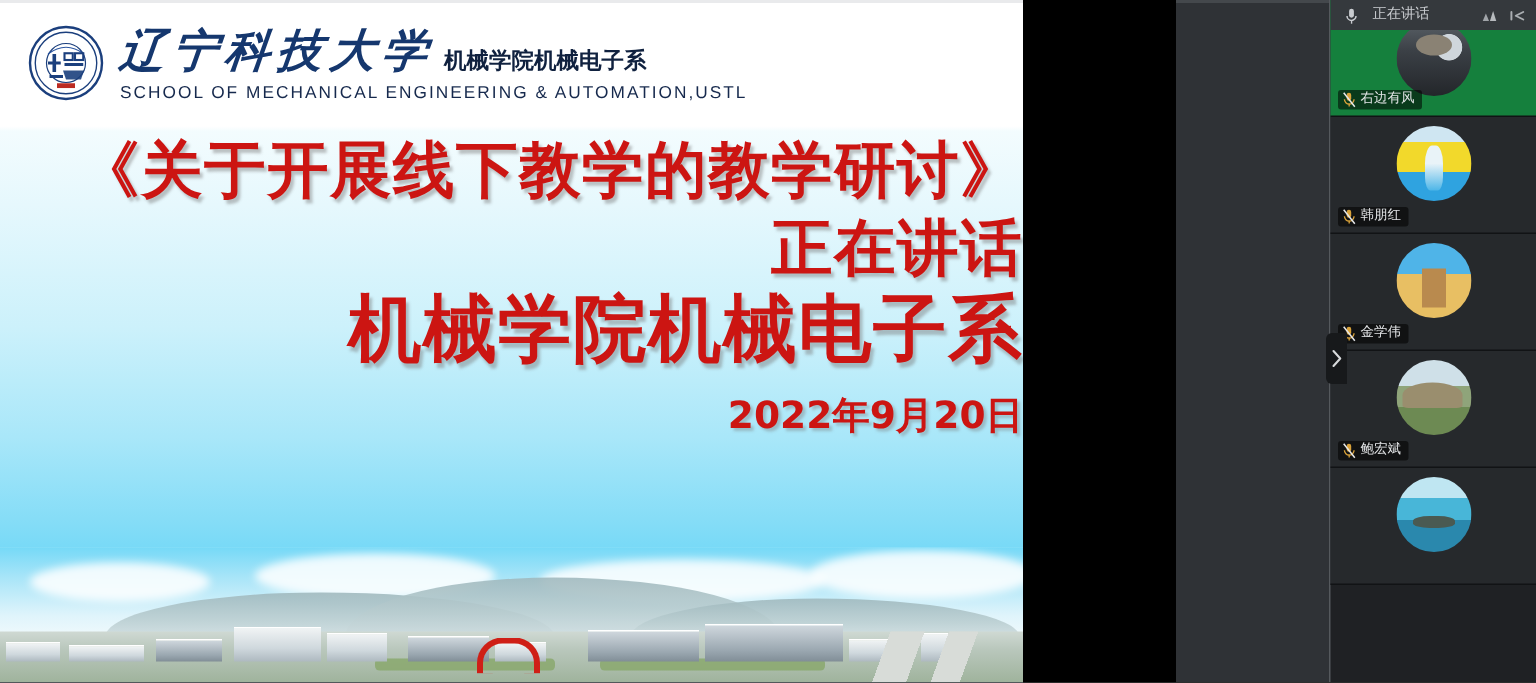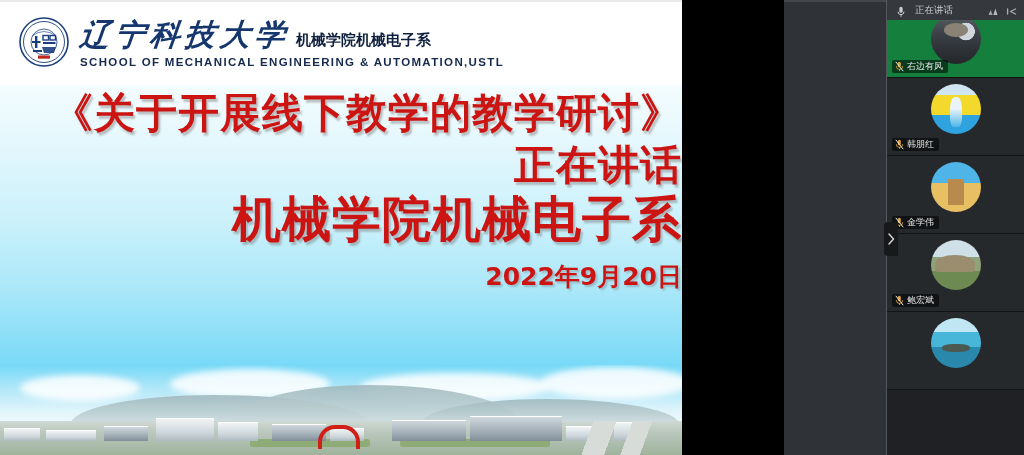--- a/index.html
+++ b/index.html
@@ -92,21 +92,21 @@
     font-weight: bold;
     color: #10213f;
     line-height: 1;
     letter-spacing: 0px;
     padding-bottom: 2px;
   }
   .org-en {
     margin-top: 6px;
     font-family: "Liberation Sans", sans-serif;
     font-size: 11.5px;
-    font-weight: bold;
+    font-weight: normal;
     color: #16294d;
     letter-spacing: 1.35px;
     white-space: nowrap;
   }
 
   
   .title-zone {
     position: absolute;
     left: 0; top: 92px;
     width: 682px;

